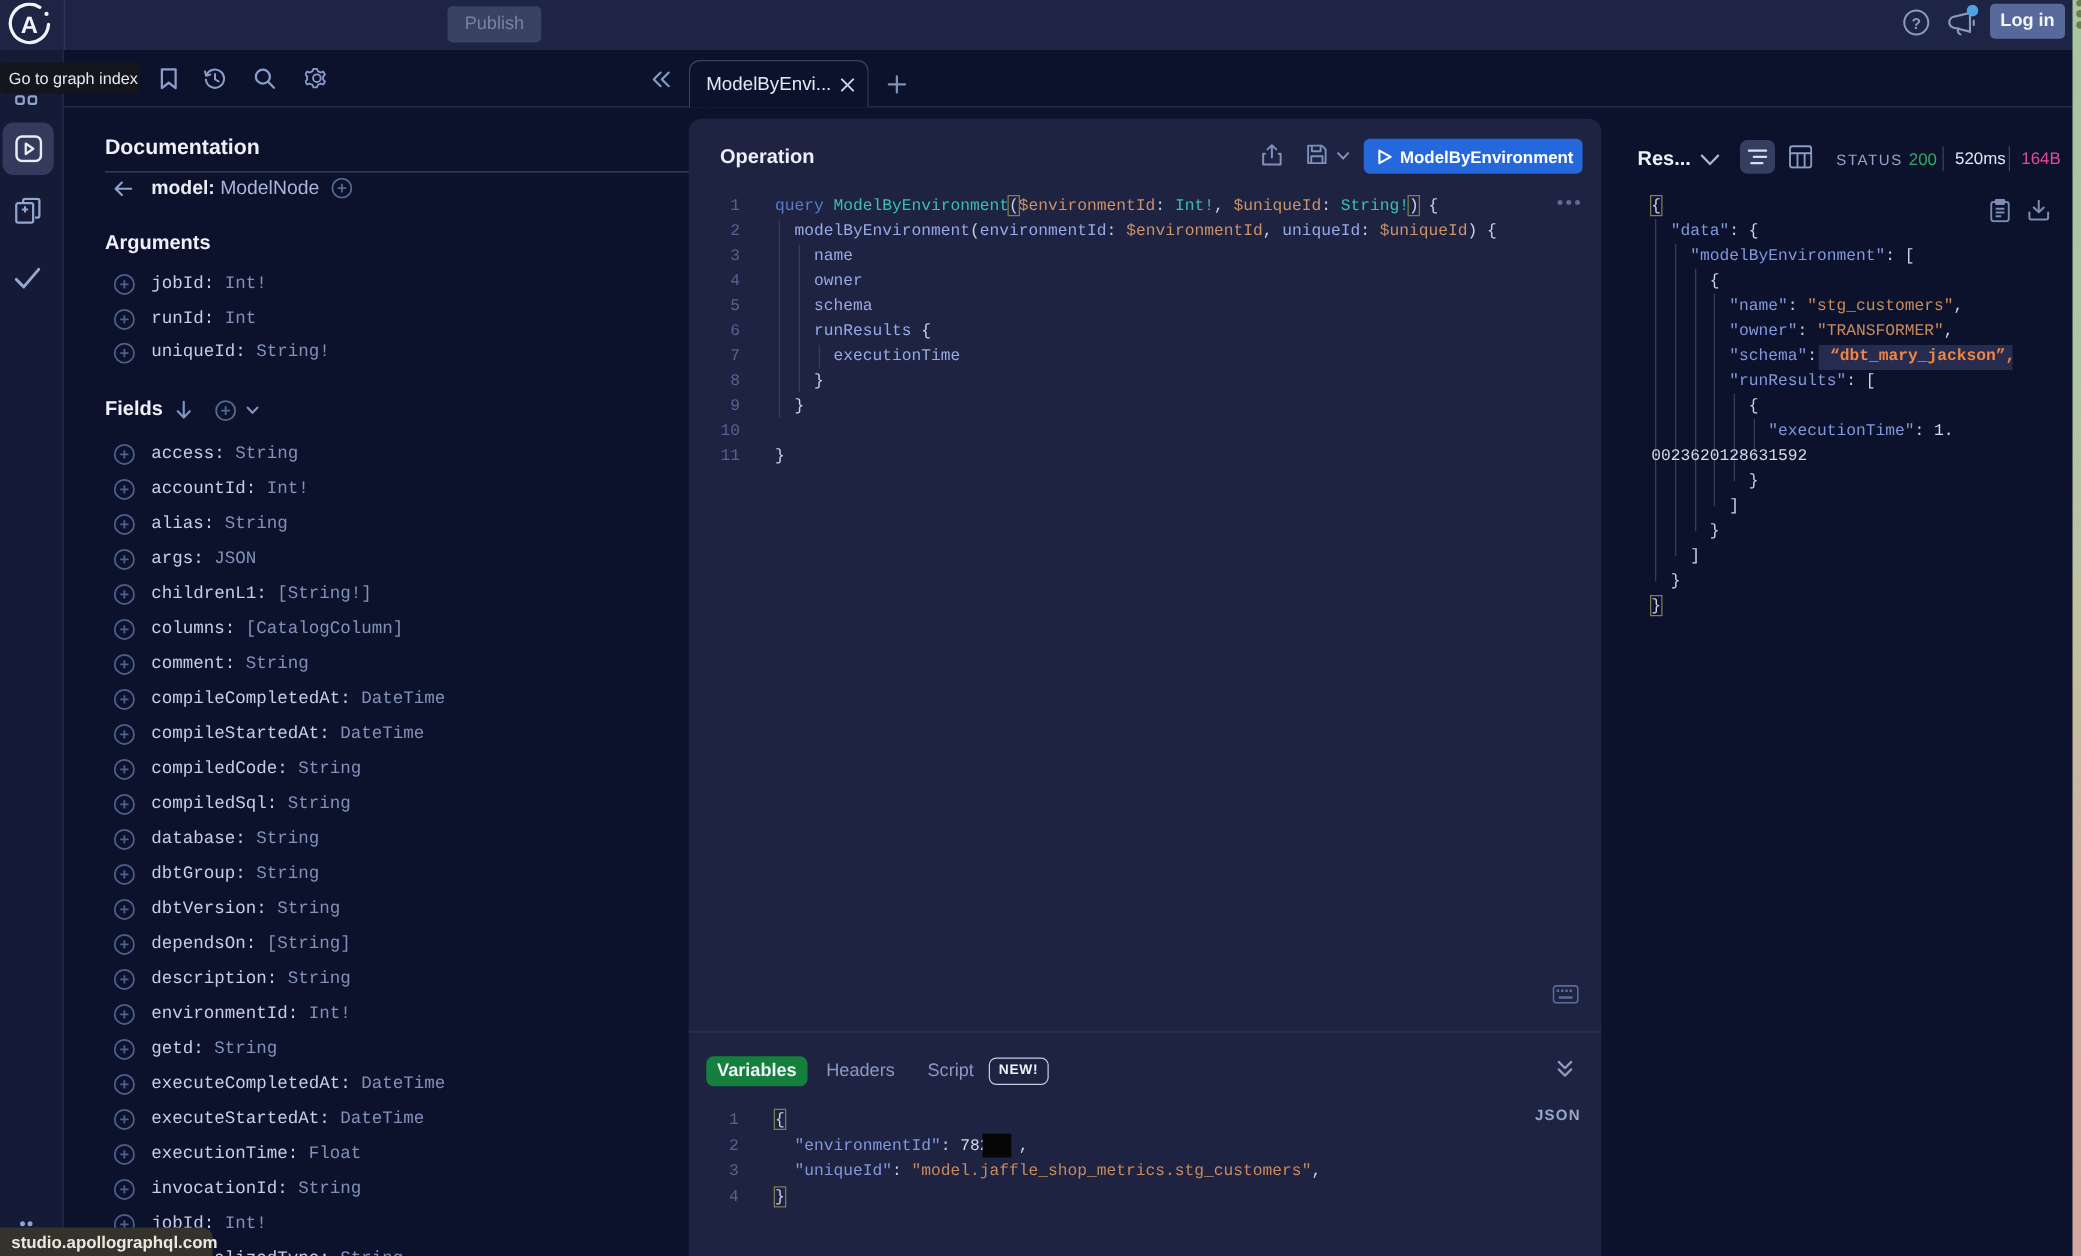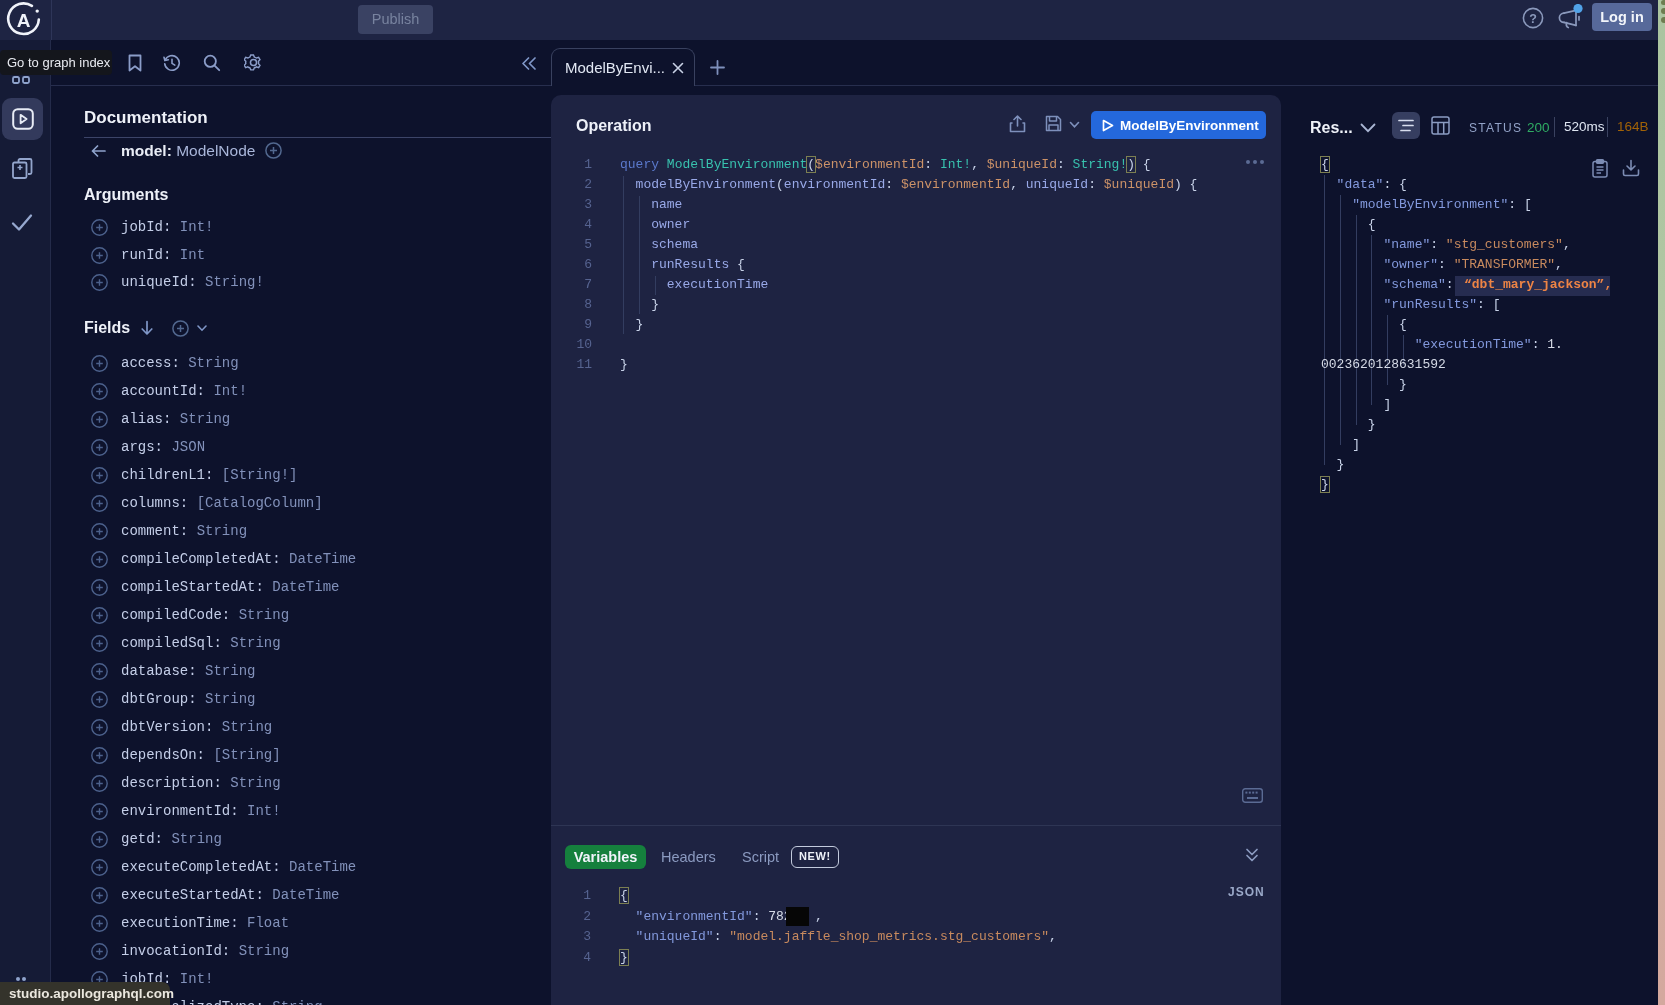--- a/index.html
+++ b/index.html
@@ -490,21 +490,21 @@
       <g fill="none" stroke="#8b9cc2" stroke-width="1.5">
         <rect x="1" y="1" width="17" height="17" rx="2"></rect>
         <path d="M1 6.6h17M7 6.6v11.4M12.7 6.6v11.4"></path>
       </g>
     </svg>
     <div class="abs" style="left:1469px;top:121px;font-size:12px;letter-spacing:1.3px;color:#93a3c8">STATUS</div>
     <div class="abs" style="left:1527px;top:120px;font-size:13.5px;color:#2fac63">200</div>
     <div class="abs" style="left:1554px;top:117px;width:1px;height:20px;background:#3a4260"></div>
     <div class="abs" style="left:1564px;top:119px;font-size:13.5px;color:#dfe6f2">520ms</div>
     <div class="abs" style="left:1607px;top:117px;width:1px;height:20px;background:#3a4260"></div>
-    <div class="abs" style="left:1617px;top:119px;font-size:13.5px;color:#a16207">164B</div>
+    <div class="abs" style="left:1617px;top:119px;font-size:13.5px;color:#ec4899">164B</div>
 
     <svg class="abs" style="left:1592px;top:159px" width="16" height="19" viewBox="0 0 16 19">
       <g fill="none" stroke="#7c8cb4" stroke-width="1.5">
         <rect x="1" y="2.5" width="14" height="15.5" rx="2"></rect>
         <rect x="4.5" y="0.8" width="7" height="3.4" rx="1" fill="#7c8cb4"></rect>
         <path d="M4.5 8h7M4.5 11h7M4.5 14h4.5"></path>
       </g>
     </svg>
     <svg class="abs" style="left:1622px;top:159px" width="18" height="18" viewBox="0 0 18 18">
       <g fill="none" stroke="#7c8cb4" stroke-width="1.6" stroke-linecap="round" stroke-linejoin="round">

